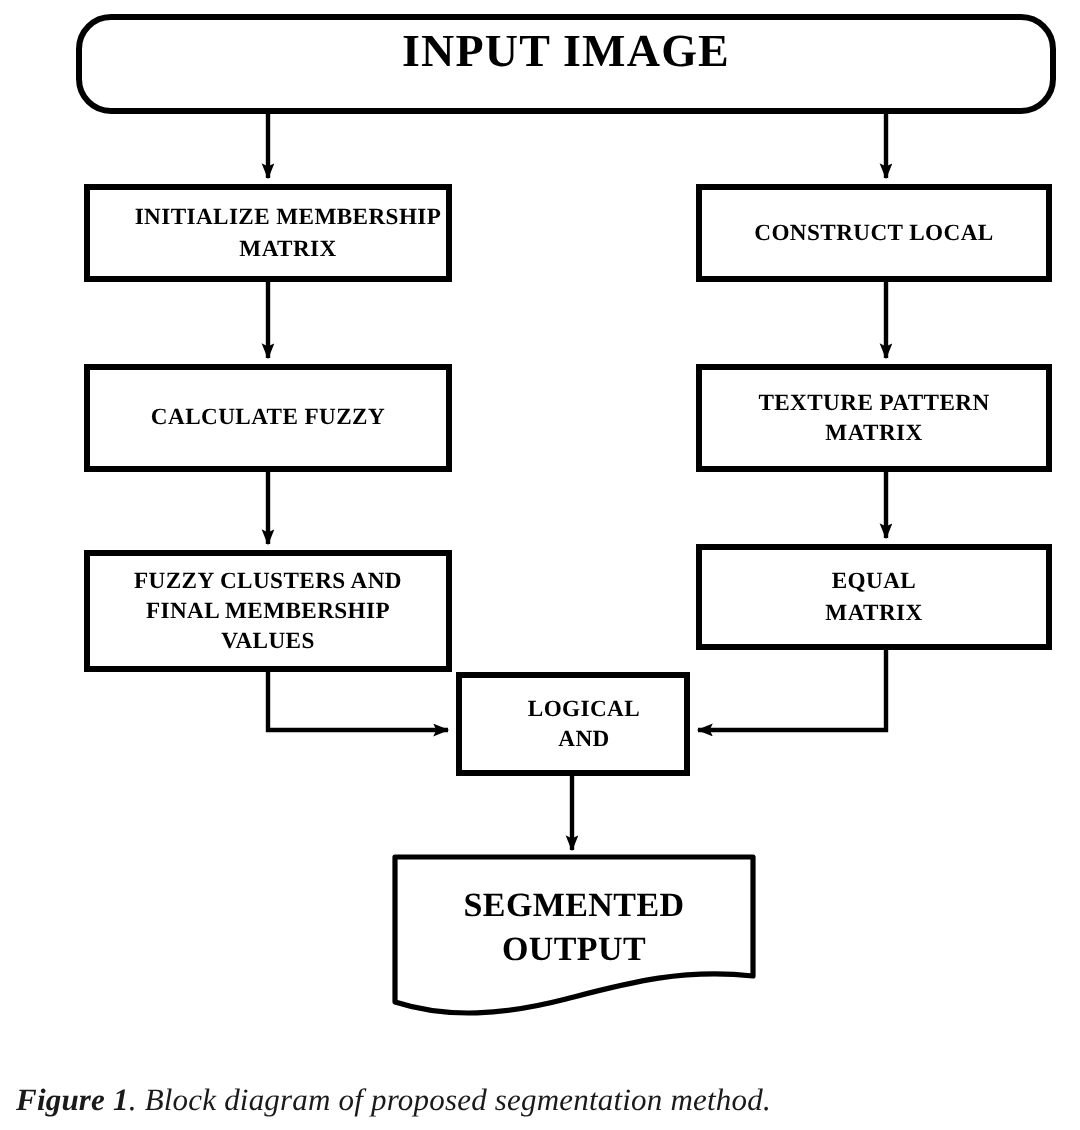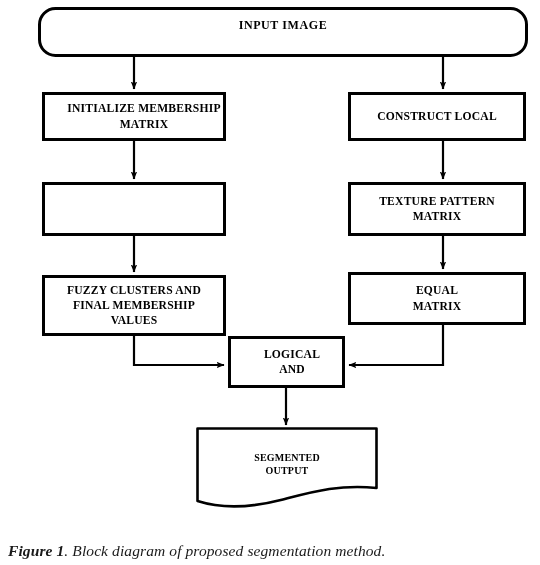--- a/index.html
+++ b/index.html
@@ -34,21 +34,21 @@
     color: #000000;
     pointer-events: none;
     white-space: nowrap;
   }
   .node-label .line {
     display: block;
     line-height: 1.30;
   }
   #label-input-image {
     left: 38px; top: 7px; width: 490px; height: 38px;
-    font-size: 12px;
+    font-size: 23px;
     letter-spacing: 0.6px;
   }
   #label-initialize-membership {
     left: 42px; top: 92px; width: 204px; height: 49px;
     font-size: 11.6px;
   }
   #label-construct-histogram {
     left: 348px; top: 92px; width: 178px; height: 49px;
     font-size: 11.6px;
   }
@@ -68,21 +68,21 @@
   #label-equal-matrix {
     left: 348px; top: 272px; width: 178px; height: 53px;
     font-size: 11.6px;
   }
   #label-logical-and {
     left: 228px; top: 336px; width: 128px; height: 52px;
     font-size: 11.6px;
   }
   #label-segmented-output {
     left: 196px; top: 434px; width: 182px; height: 60px;
-    font-size: 10px;
+    font-size: 17px;
   }
   #figure-caption {
     position: absolute;
     left: 8px;
     top: 531px;
     width: 524px;
     font-family: "Liberation Serif", "DejaVu Serif", serif;
     font-size: 15.5px;
     font-style: italic;
     color: #1a1a1a;
@@ -149,20 +149,21 @@
 <div class="node-label" id="label-initialize-membership">
   <span class="line">INITIALIZE MEMBERSHIP</span>
   <span class="line">MATRIX</span>
 </div>
 
 <div class="node-label" id="label-construct-histogram">
   <span class="line">CONSTRUCT LOCAL</span>
 </div>
 
 <div class="node-label" id="label-calculate-centers">
+  <span class="line">CALCULATE FUZZY</span>
 </div>
 
 <div class="node-label" id="label-texture-matrix">
   <span class="line">TEXTURE PATTERN</span>
   <span class="line">MATRIX</span>
 </div>
 
 <div class="node-label" id="label-fuzzy-clusters">
   <span class="line">FUZZY CLUSTERS AND</span>
   <span class="line">FINAL MEMBERSHIP</span>

